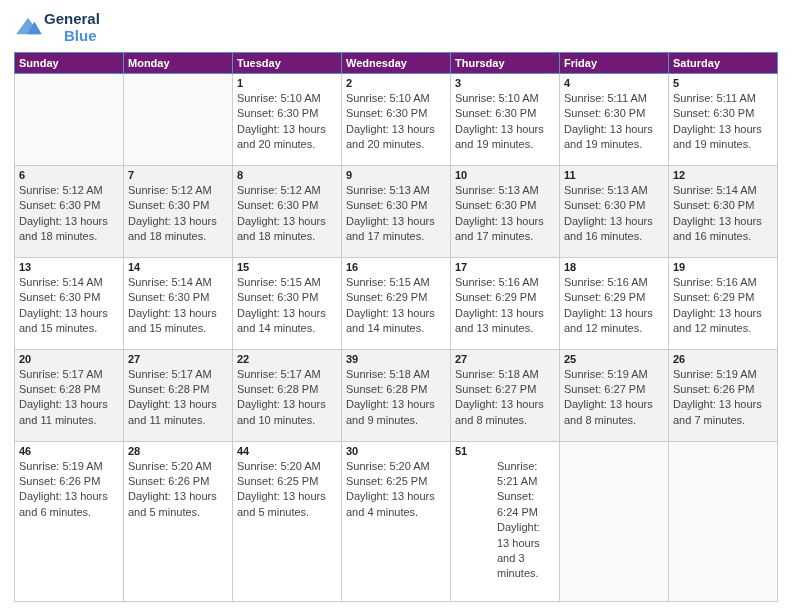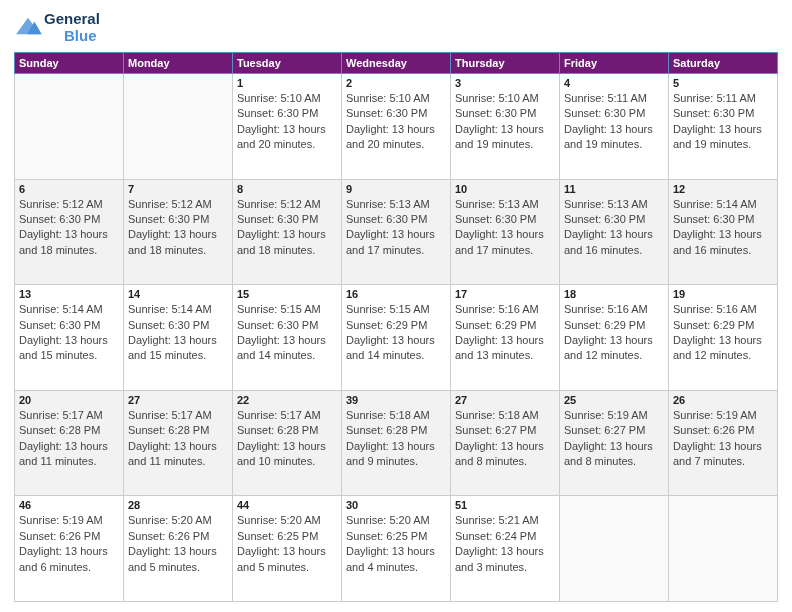--- a/index.html
+++ b/index.html
@@ -339,21 +339,21 @@
           </td>
           <td>
             <span class="day-num">30</span>
             <div class="cell-content" style="white-space: pre-line;">Sunrise: 5:20 AM
 Sunset: 6:25 PM
 Daylight: 13 hours
 and 4 minutes.</div>
           </td>
           <td>
             <span class="day-num">51</span>
-            <div class="cell-content" style="white-space: pre-line;">Sunrise: 5:21 AM
+            <div class="cell-content" style="white-space: pre-line; margin-left: 42px;">Sunrise: 5:21 AM
 Sunset: 6:24 PM
 Daylight: 13 hours
 and 3 minutes.</div>
           </td>
           <td class="empty-cell"></td>
           <td class="empty-cell"></td>
         </tr>
       </tbody>
   </table>
 </div>

